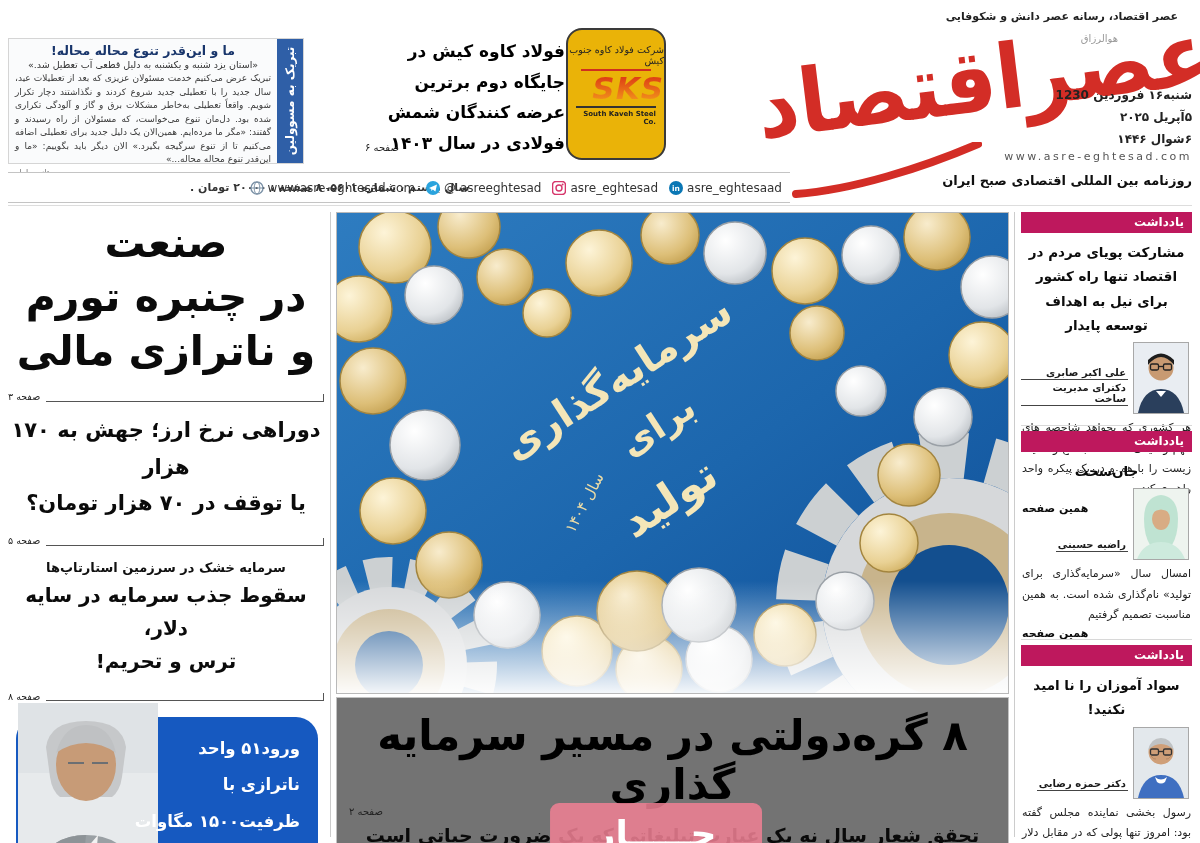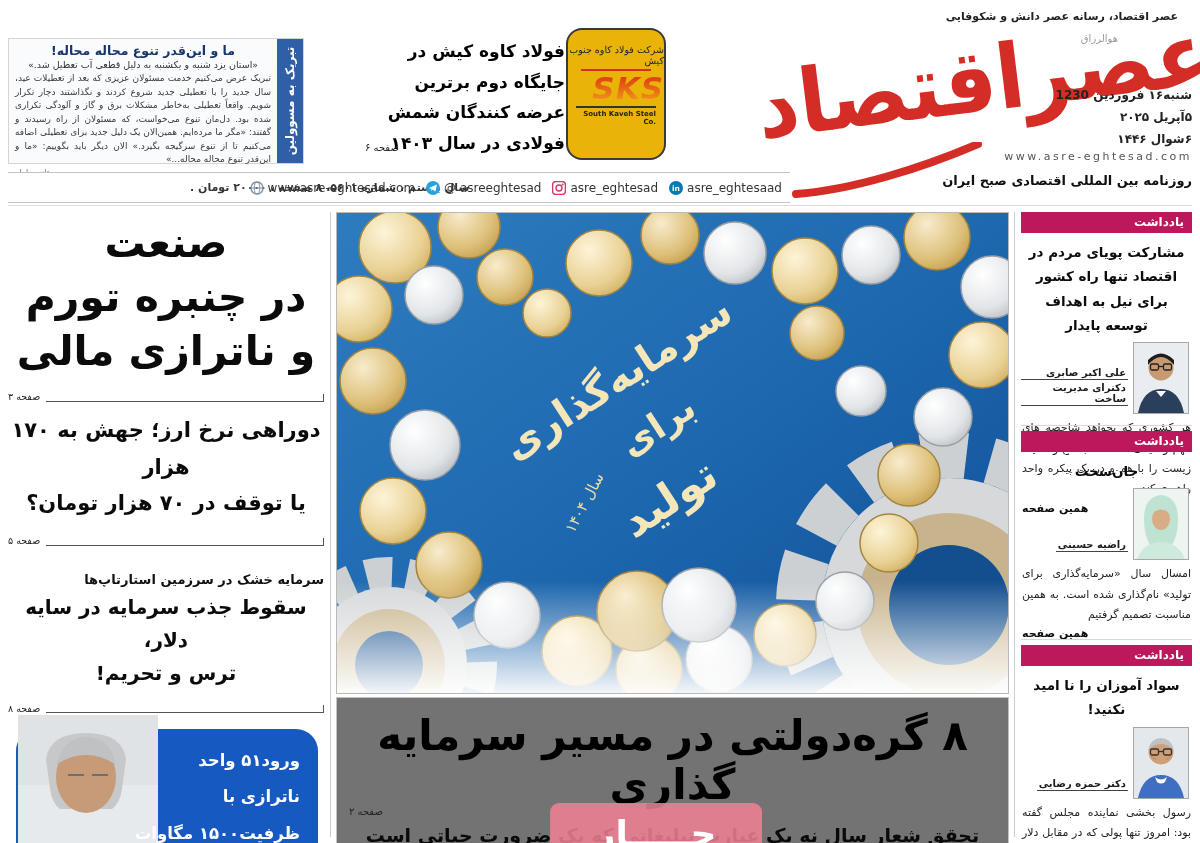--- a/index.html
+++ b/index.html
@@ -53,21 +53,21 @@
 
   .header-sep{position:absolute;left:8px;right:8px;top:205px;border-top:1px solid #ddd;}
 
   
   .vline{position:absolute;top:212px;bottom:6px;width:0;border-left:1px solid #ccc;}
 
   
   .leftcol{position:absolute;left:8px;top:212px;width:316px;}
   .h1{font-size:41px;font-weight:bold;text-align:center;line-height:1.32;color:#0b0b0b;margin-top:4px;letter-spacing:-1px;}
   .h2{font-size:21px;font-weight:bold;text-align:center;line-height:1.75;color:#0b0b0b;margin-top:10px;}
-  .kicker{font-size:13px;font-weight:bold;margin-top:26px;color:#111;}
+  .kicker{font-size:13px;font-weight:bold;text-align:center;margin-top:14px;color:#111;}
   .h3{font-size:20px;font-weight:bold;text-align:center;line-height:1.65;color:#0b0b0b;margin-top:4px;}
   .prule{display:flex;align-items:flex-end;gap:6px;direction:ltr;margin-top:14px;}
   .prule .lbl{font-size:9.5px;color:#222;white-space:nowrap;line-height:1;}
   .prule .ln{flex:1;height:7px;border-bottom:1.5px solid #555;border-right:1.5px solid #555;}
 
   .power-box{position:relative;margin:16px 6px 0 8px;height:182px;background:#1659c0;border-radius:22px;}
   .power-photo{position:absolute;left:2px;top:-14px;width:140px;height:196px;overflow:hidden;}
   .power-text{position:absolute;right:18px;top:14px;text-align:right;color:#fff;font-weight:bold;
               font-size:16.5px;line-height:2.2;}
 

